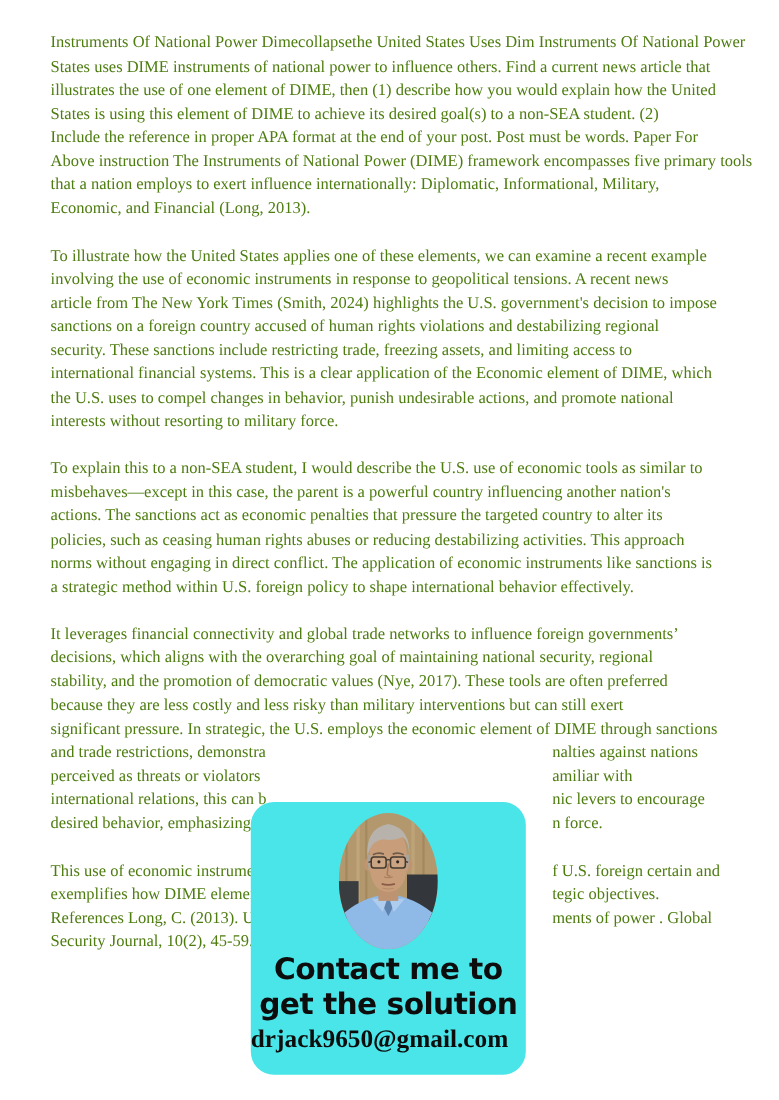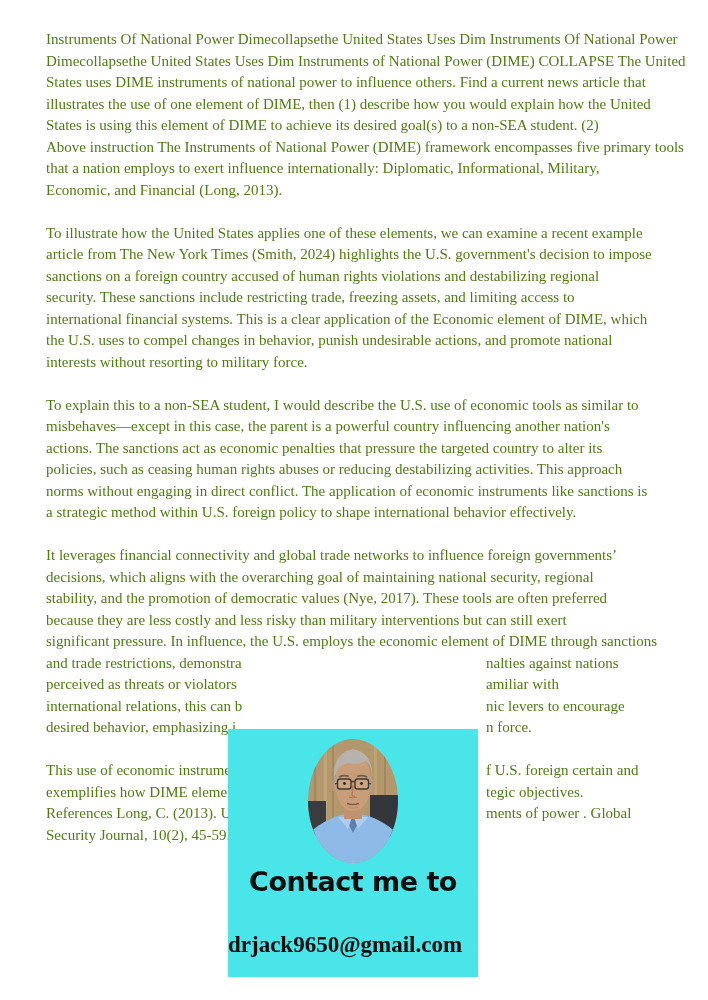--- a/index.html
+++ b/index.html
@@ -27,21 +27,21 @@
   .paragraph:last-child { margin-bottom: 0; }
   .text-line {
     position: relative;
     height: 21.5px;
     line-height: 21.5px;
     white-space: nowrap;
   }
   .text-line .frag-left { display: inline-block; }
   .text-line .frag-right {
     position: absolute;
-    left: 440px;
+    left: 456px;
     top: 0;
     white-space: nowrap;
   }
   .promo-overlay {
     position: absolute;
     left: 228px;
     top: 729px;
     width: 250px;
     height: 248px;
     text-align: center;
@@ -78,65 +78,66 @@
   }
 </style>
 </head>
 <body>
 
 <div class="page">
 
   <div class="doc-text">
       <div class="paragraph">
         <div class="text-line">Instruments Of National Power Dimecollapsethe United States Uses Dim Instruments Of National Power</div>
-        <div class="text-line">Dimecollapsethe United States Uses Dim Instruments of National Power (DIME) COLLAPSE The United</div>
         <div class="text-line">States uses DIME instruments of national power to influence others. Find a current news article that</div>
         <div class="text-line">illustrates the use of one element of DIME, then (1) describe how you would explain how the United</div>
         <div class="text-line">States is using this element of DIME to achieve its desired goal(s) to a non-SEA student. (2)</div>
+        <div class="text-line">Include the reference in proper APA format at the end of your post. Post must be words. Paper For</div>
         <div class="text-line">Above instruction The Instruments of National Power (DIME) framework encompasses five primary tools</div>
         <div class="text-line">that a nation employs to exert influence internationally: Diplomatic, Informational, Military,</div>
         <div class="text-line">Economic, and Financial (Long, 2013).</div>
       </div>
       <div class="paragraph">
         <div class="text-line">To illustrate how the United States applies one of these elements, we can examine a recent example</div>
+        <div class="text-line">involving the use of economic instruments in response to geopolitical tensions. A recent news</div>
         <div class="text-line">article from The New York Times (Smith, 2024) highlights the U.S. government's decision to impose</div>
         <div class="text-line">sanctions on a foreign country accused of human rights violations and destabilizing regional</div>
         <div class="text-line">security. These sanctions include restricting trade, freezing assets, and limiting access to</div>
         <div class="text-line">international financial systems. This is a clear application of the Economic element of DIME, which</div>
         <div class="text-line">the U.S. uses to compel changes in behavior, punish undesirable actions, and promote national</div>
         <div class="text-line">interests without resorting to military force.</div>
       </div>
       <div class="paragraph">
         <div class="text-line">To explain this to a non-SEA student, I would describe the U.S. use of economic tools as similar to</div>
         <div class="text-line">misbehaves—except in this case, the parent is a powerful country influencing another nation's</div>
         <div class="text-line">actions. The sanctions act as economic penalties that pressure the targeted country to alter its</div>
         <div class="text-line">policies, such as ceasing human rights abuses or reducing destabilizing activities. This approach</div>
         <div class="text-line">norms without engaging in direct conflict. The application of economic instruments like sanctions is</div>
         <div class="text-line">a strategic method within U.S. foreign policy to shape international behavior effectively.</div>
       </div>
       <div class="paragraph">
         <div class="text-line">It leverages financial connectivity and global trade networks to influence foreign governments’</div>
         <div class="text-line">decisions, which aligns with the overarching goal of maintaining national security, regional</div>
         <div class="text-line">stability, and the promotion of democratic values (Nye, 2017). These tools are often preferred</div>
         <div class="text-line">because they are less costly and less risky than military interventions but can still exert</div>
-        <div class="text-line">significant pressure. In influence, the U.S. employs the economic element of DIME through sanctions</div>
+        <div class="text-line">significant pressure. In strategic, the U.S. employs the economic element of DIME through sanctions</div>
         <div class="text-line"><span class="frag-left">and trade restrictions, demonstra</span><span class="frag-right">nalties against nations</span></div>
         <div class="text-line"><span class="frag-left">perceived as threats or violators</span><span class="frag-right">amiliar with</span></div>
         <div class="text-line"><span class="frag-left">international relations, this can b</span><span class="frag-right">nic levers to encourage</span></div>
         <div class="text-line"><span class="frag-left">desired behavior, emphasizing i</span><span class="frag-right">n force.</span></div>
       </div>
       <div class="paragraph">
         <div class="text-line"><span class="frag-left">This use of economic instrumen</span><span class="frag-right">f U.S. foreign certain and</span></div>
         <div class="text-line"><span class="frag-left">exemplifies how DIME element</span><span class="frag-right">tegic objectives.</span></div>
         <div class="text-line"><span class="frag-left">References Long, C. (2013). Un</span><span class="frag-right">ments of power . Global</span></div>
         <div class="text-line"><span class="frag-left">Security Journal, 10(2), 45-59. N</span></div>
       </div>
     </div>
 
-  <div class="promo-overlay" title="elderly man with gray hair, glasses and light blue shirt" style="background: rgb(74, 229, 232);">
+  <div class="promo-overlay" title="elderly man with gray hair, glasses and light blue shirt" style="background: rgb(74, 229, 232); border-radius: 21px;">
     <svg class="promo-photo" viewBox="0 0 90 124" xmlns="http://www.w3.org/2000/svg" aria-hidden="true">
       <defs>
         <clipPath id="ovalClip">
             <ellipse cx="45" cy="62" rx="45" ry="62"></ellipse>
           </clipPath>
       </defs>
       <g clip-path="url(#ovalClip)">
         <rect x="0" y="0" width="90" height="124" fill="#b3986d"></rect>
         <rect x="6" y="0" width="2" height="124" fill="#9c8157" opacity="0.7"></rect>
         <rect x="16" y="0" width="3" height="124" fill="#c2a97c" opacity="0.8"></rect>
@@ -166,16 +167,17 @@
         <path d="M 60.5 44 L 63 45" stroke="#43392f" stroke-width="1.2" fill="none"></path>
         <circle cx="36.5" cy="44.5" r="1.4" fill="#2e2420"></circle>
         <circle cx="53.5" cy="44.5" r="1.4" fill="#2e2420"></circle>
         <path d="M 45 46 L 44 56 Q 45 58 47 57" stroke="#a97c5a" stroke-width="1.4" fill="none"></path>
         <path d="M 41 58 Q 45 60 49 58" stroke="#a97c5a" stroke-width="1" fill="none"></path>
         <path d="M 39 64.5 Q 45 66.5 51 64.5" stroke="#8a5a46" stroke-width="1.5" fill="none"></path>
         <path d="M 40 68.5 Q 45 70 50 68.5" stroke="#b58a68" stroke-width="0.9" fill="none"></path>
       </g>
     </svg>
     <div class="promo-heading line1">Contact me to</div>
+    <div class="promo-heading line2">get the solution</div>
     <div class="promo-email">drjack9650@gmail.com</div>
   </div>
 
 </div>
 
 </body></html>

